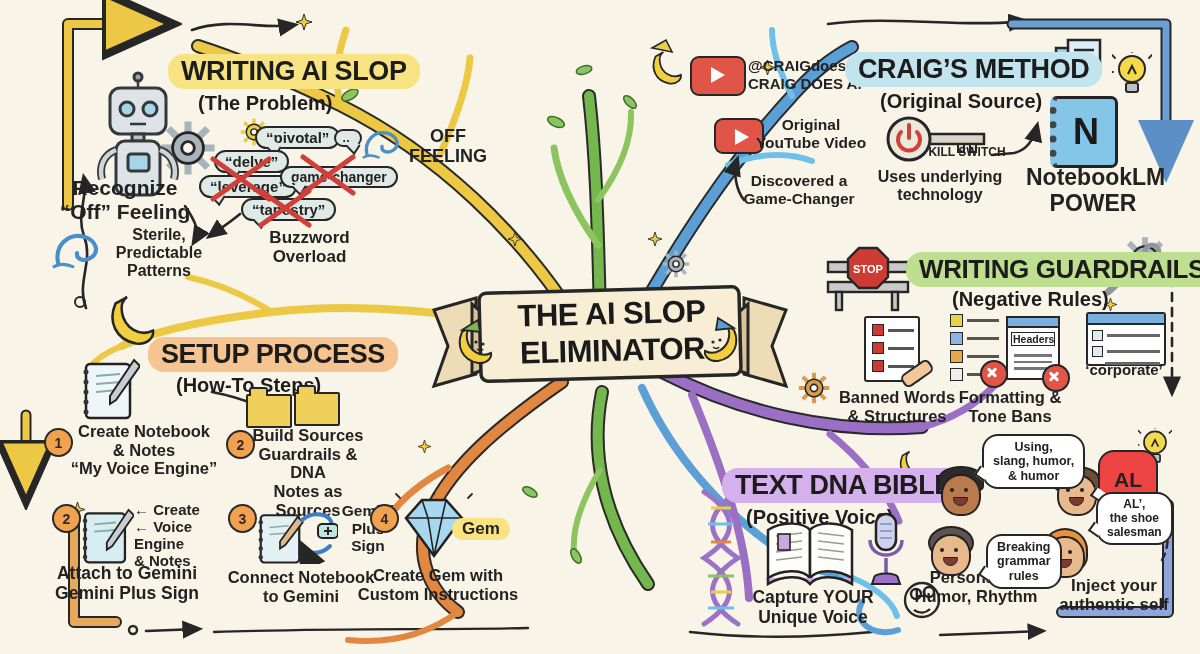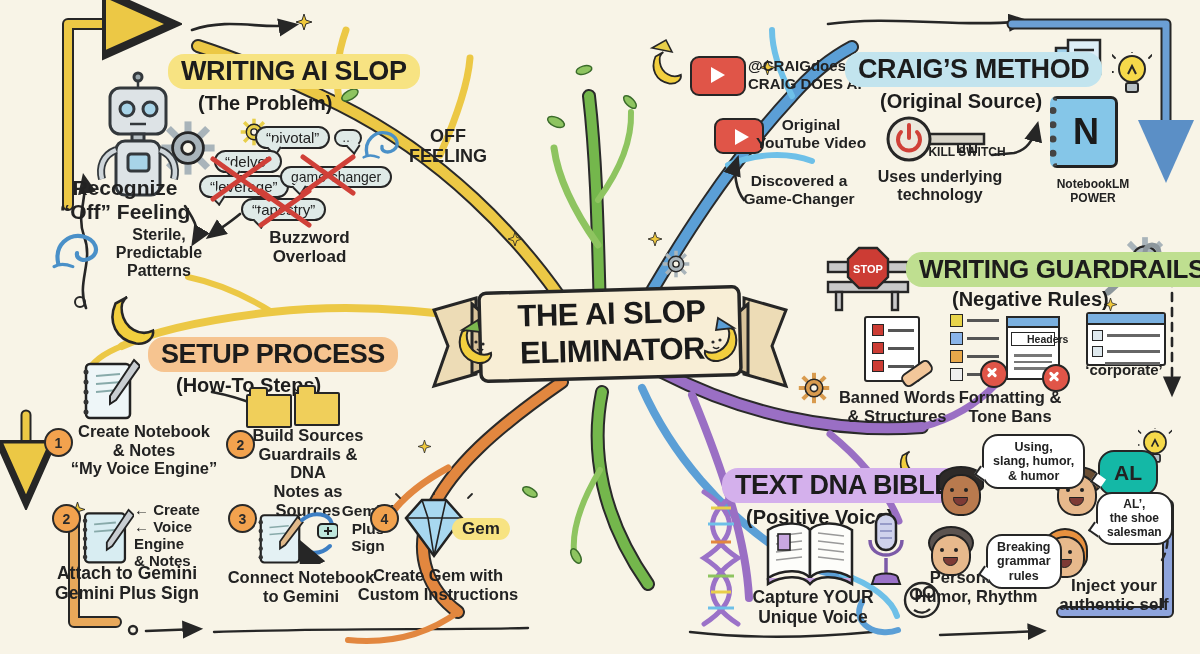--- a/index.html
+++ b/index.html
@@ -8,29 +8,29 @@
   .bg{position:absolute;left:0;top:0;pointer-events:none;}
   .pill{position:absolute;padding:2px 13px;border-radius:16px;font-weight:800;letter-spacing:-0.4px;
         color:#1c1c1c;white-space:nowrap;z-index:5;}
   .f28{font-size:27px;} .f26{font-size:26px;}
   .py{background:#f7e382;} .pb{background:#c2e4ee;} .pg{background:#bfdf90;}
   .po{background:#f6c490;} .pp{background:#d4b0ec;}
   .sub{position:absolute;font-weight:800;font-size:20px;color:#1c1c1c;white-space:nowrap;z-index:5;}
   .t{position:absolute;font-weight:800;color:#222;text-align:center;white-space:pre-line;
      line-height:1.13;z-index:5;}
   .bub{position:absolute;background:#dfeae7;border:2.5px solid #262626;border-radius:15px;
-       padding:1px 9px;font-weight:400;font-size:15px;white-space:nowrap;z-index:6;}
+       padding:1px 9px;font-weight:700;font-size:15px;white-space:nowrap;z-index:6;}
   .bub::after{content:"";position:absolute;left:12px;bottom:-7px;width:9px;height:9px;background:inherit;
        border-right:2.5px solid #262626;border-bottom:2.5px solid #262626;transform:rotate(45deg) skewX(12deg);}
   .wbub{position:absolute;background:#fff;border:2.5px solid #262626;border-radius:16px;
        padding:4px 9px;font-weight:800;font-size:12.5px;text-align:center;white-space:pre-line;
        line-height:1.15;z-index:7;}
   .wbub::after{content:"";position:absolute;left:-8px;bottom:8px;width:10px;height:9px;background:#fff;
        border-left:2.5px solid #262626;border-bottom:2.5px solid #262626;transform:rotate(35deg);}
-  .albub{background:#14b8a6;font-size:21px;font-weight:900;padding:9px 14px;}
+  .albub{background:#ef4444;font-size:21px;font-weight:900;padding:16px 14px;}
   .num{position:absolute;width:25px;height:25px;border-radius:50%;background:#f2a24e;
        border:2.5px solid #2a2a2a;display:flex;align-items:center;justify-content:center;
        font-weight:900;font-size:14px;color:#2a2a2a;z-index:6;}
   .redx{position:absolute;z-index:8;}
   .yt{position:absolute;width:52px;height:36px;background:#e05548;border:2.5px solid #262626;
       border-radius:9px;z-index:5;}
   .yt::after{content:"";position:absolute;left:19px;top:9px;border-left:14px solid #fff;
       border-top:8px solid transparent;border-bottom:8px solid transparent;}
   .fold{position:absolute;width:42px;height:30px;background:#f0cf5a;border:2.5px solid #262626;
       border-radius:2px;z-index:5;}
@@ -49,21 +49,21 @@
   .finger{position:absolute;width:30px;height:11px;background:#f3c79a;border:2px solid #262626;
       border-radius:6px;transform:rotate(-35deg);z-index:6;}
   .fmtic{position:absolute;width:108px;height:70px;z-index:5;}
   .fmtrow{display:flex;align-items:center;gap:4px;margin-bottom:5px;}
   .fmtsq{width:11px;height:11px;border:1.5px solid #262626;flex:0 0 auto;}
   .fmtln{width:32px;height:3px;background:#555;}
   .hdrpanel{position:absolute;left:56px;top:2px;width:50px;height:60px;background:#fff;
       border:2.5px solid #262626;}
   .hdrbar{height:8px;background:#7ab0e0;border-bottom:2px solid #262626;}
   .hdrlabel{font-size:10.5px;font-weight:800;border:1.5px solid #262626;margin:4px 3px 8px 3px;
-      padding:0 15px;text-align:center;white-space:nowrap;}
+      padding:0 1px;text-align:center;white-space:nowrap;}
   .hdrln{height:2.5px;background:#777;margin:4px 6px 0 6px;}
   .xcirc{position:absolute;width:24px;height:24px;border-radius:50%;background:#e05548;
       border:2px solid #262626;z-index:7;}
   .xcirc::before,.xcirc::after{content:"";position:absolute;left:4px;top:8.5px;width:12px;height:3px;
       background:#fff;border-radius:2px;}
   .xcirc::before{transform:rotate(45deg);} .xcirc::after{transform:rotate(-45deg);}
   .brw{position:absolute;width:76px;height:50px;background:#fff;border:2.5px solid #262626;
       border-radius:3px;z-index:5;}
   .brwbar{height:9px;background:#7ab0e0;border-bottom:2px solid #262626;}
   .brwrow{display:flex;gap:4px;margin:5px 4px 0 4px;align-items:center;}
@@ -358,21 +358,21 @@
   <div class="t" style="left:752px;top:116px;width:118px;font-size:15.5px">Original
 YouTube Video</div>
   <div class="t" style="left:728px;top:172px;width:142px;font-size:15.5px">Discovered a
 Game-Changer</div>
   <div class="t" style="left:922px;top:146px;width:90px;font-size:12px">KILL SWITCH</div>
   <div class="t" style="left:876px;top:168px;width:128px;font-size:16px">Uses underlying
 technology</div>
   <div class="nlm" style="left:1050px;top:96px">
     <span>N</span>
   </div>
-  <div class="t" style="left:1026px;top:178px;width:134px;font-size:12px">NotebookLM
+  <div class="t" style="left:1026px;top:164px;width:134px;font-size:23px">NotebookLM
 POWER</div>
 
   <svg class="bg" style="left:826px;top:246px;z-index:5" width="84" height="66" viewBox="0 0 84 66">
     <g stroke="#262626" stroke-width="2.4">
       <rect x="2" y="16" width="80" height="10" fill="#c9c9c9"></rect>
       <rect x="2" y="36" width="80" height="10" fill="#c9c9c9"></rect>
       <rect x="10" y="46" width="6" height="18" fill="#c9c9c9"></rect>
       <rect x="66" y="46" width="6" height="18" fill="#c9c9c9"></rect>
       <polygon points="33,2 51,2 62,13 62,31 51,42 33,42 22,31 22,13" fill="#cc3c34"></polygon>
     </g>

